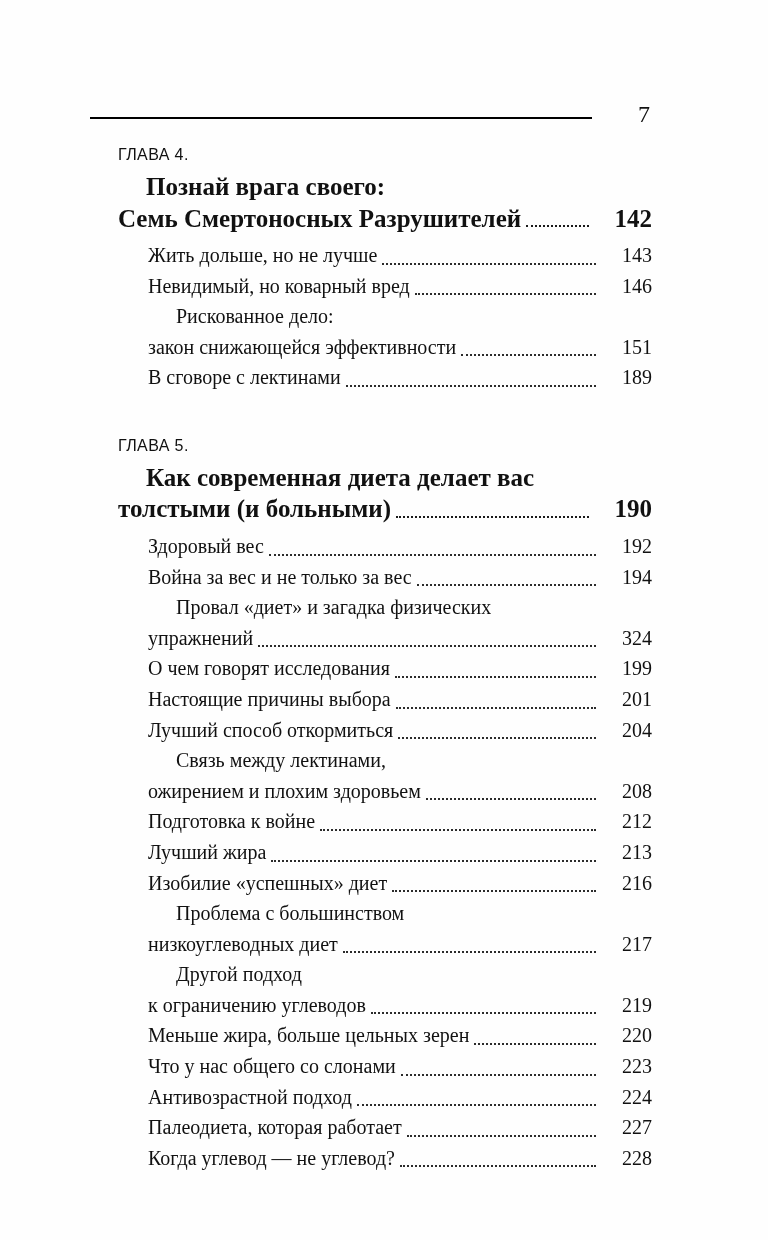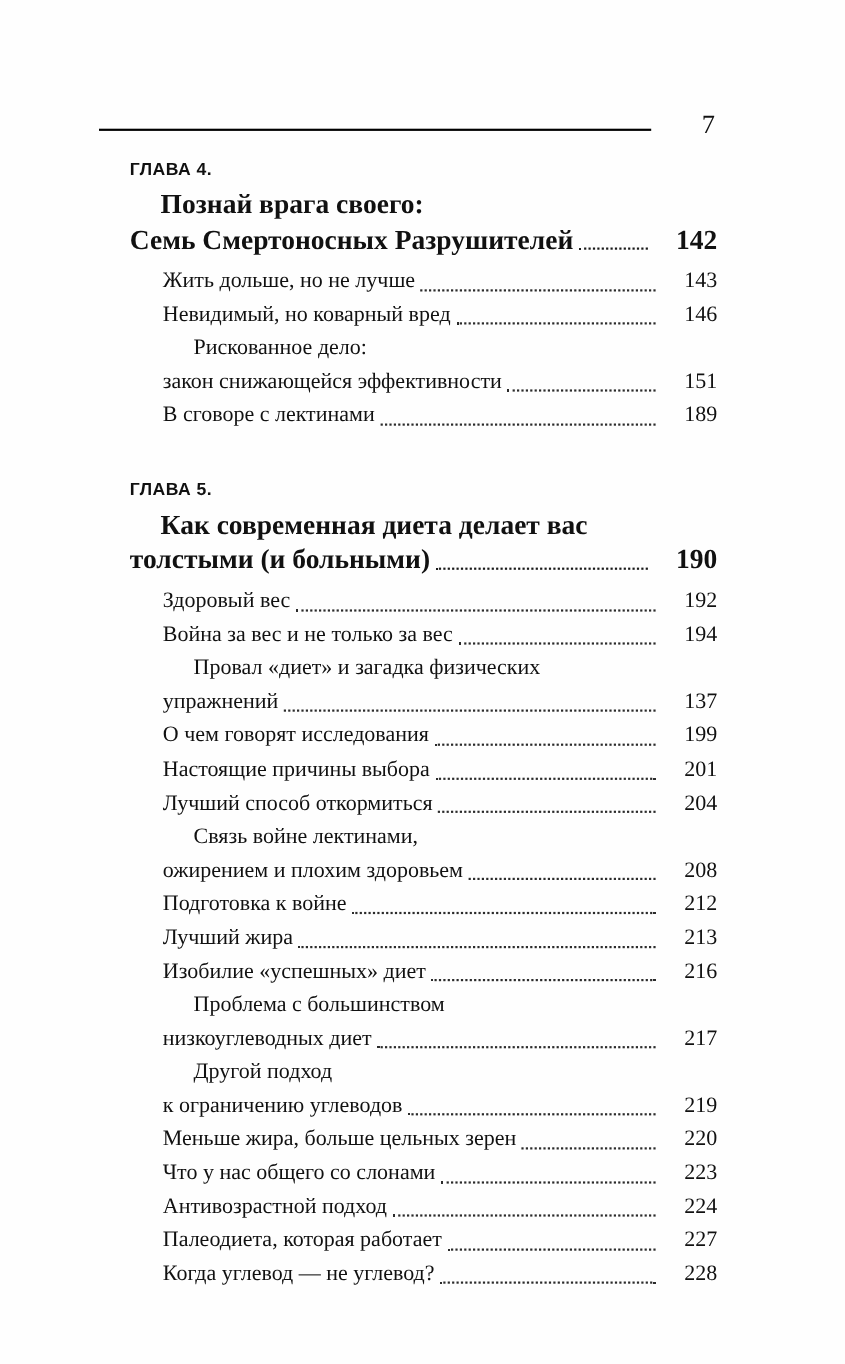--- a/index.html
+++ b/index.html
@@ -33,21 +33,21 @@
     font-size: 24px;
     line-height: 1;
     padding-right: 2px;
   }
   
   .chapter { margin-top: 6px; }
   .chapter + .chapter { margin-top: 44px; }
   .chapter-label {
     font-family: "Liberation Sans", "DejaVu Sans", sans-serif;
     font-size: 16px;
-    font-weight: 700;
+    font-weight: 400;
     letter-spacing: 0.4px;
     margin-bottom: 7px;
   }
   .chapter-title {
     font-weight: 700;
     font-size: 25px;
     line-height: 1.26;
     margin-bottom: 6px;
   }
   .entries { }
@@ -138,21 +138,21 @@
               <span class="text">Война за вес и не только за вес</span>
               <span class="leader"></span>
               <span class="pgnum">194</span>
             </div>
           </div>
           <div class="entry">
             <span class="line">Провал «диет» и загадка физических</span>
             <div class="row">
               <span class="text">упражнений</span>
               <span class="leader"></span>
-              <span class="pgnum">137</span>
+              <span class="pgnum">324</span>
             </div>
           </div>
           <div class="entry">
             <div class="row">
               <span class="text">О чем говорят исследования</span>
               <span class="leader"></span>
               <span class="pgnum">199</span>
             </div>
           </div>
           <div class="entry">
@@ -163,21 +163,21 @@
             </div>
           </div>
           <div class="entry">
             <div class="row">
               <span class="text">Лучший способ откормиться</span>
               <span class="leader"></span>
               <span class="pgnum">204</span>
             </div>
           </div>
           <div class="entry">
-            <span class="line">Связь войне лектинами,</span>
+            <span class="line">Связь между лектинами,</span>
             <div class="row">
               <span class="text">ожирением и плохим здоровьем</span>
               <span class="leader"></span>
               <span class="pgnum">208</span>
             </div>
           </div>
           <div class="entry">
             <div class="row">
               <span class="text">Подготовка к войне</span>
               <span class="leader"></span>

